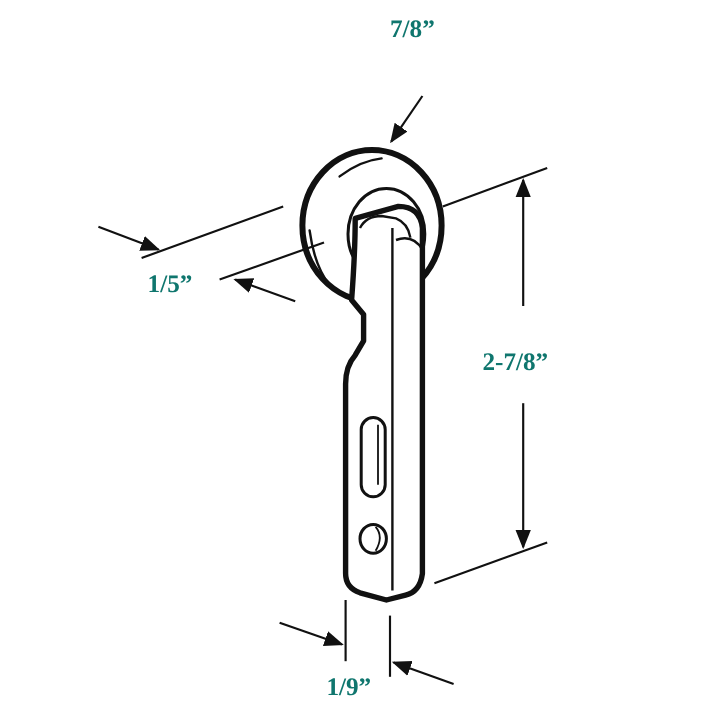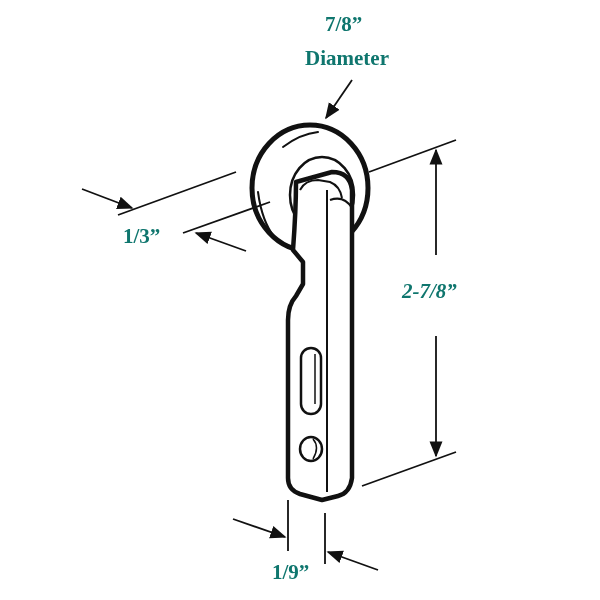--- a/index.html
+++ b/index.html
@@ -51,17 +51,16 @@
       <line x1="436" y1="336" x2="436" y2="456" marker-end="url(#ah)"></line>
 
       <line x1="288" y1="500" x2="288" y2="551"></line>
       <line x1="325" y1="513" x2="325" y2="564"></line>
       <line x1="233" y1="519" x2="285" y2="537" marker-end="url(#ah)"></line>
       <line x1="378" y1="570" x2="328" y2="552" marker-end="url(#ah)"></line>
     </g>
   </svg>
 
   <div class="lbl" style="left:325px; top:14px;">7/8”</div>
-  <div class="lbl" style="left:305px; top:48px;">Diameter</div>
-  <div class="lbl" style="left:123px; top:226px;">1/3”</div>
-  <div class="lbl" style="left:402px; top:281px;font-style:italic;">2-7/8”</div>
+  <div class="lbl" style="left:123px; top:226px;">1/5”</div>
+  <div class="lbl" style="left:402px; top:291px;">2-7/8”</div>
   <div class="lbl" style="left:272px; top:562px;">1/9”</div>
 </div>
 
 </body></html>

